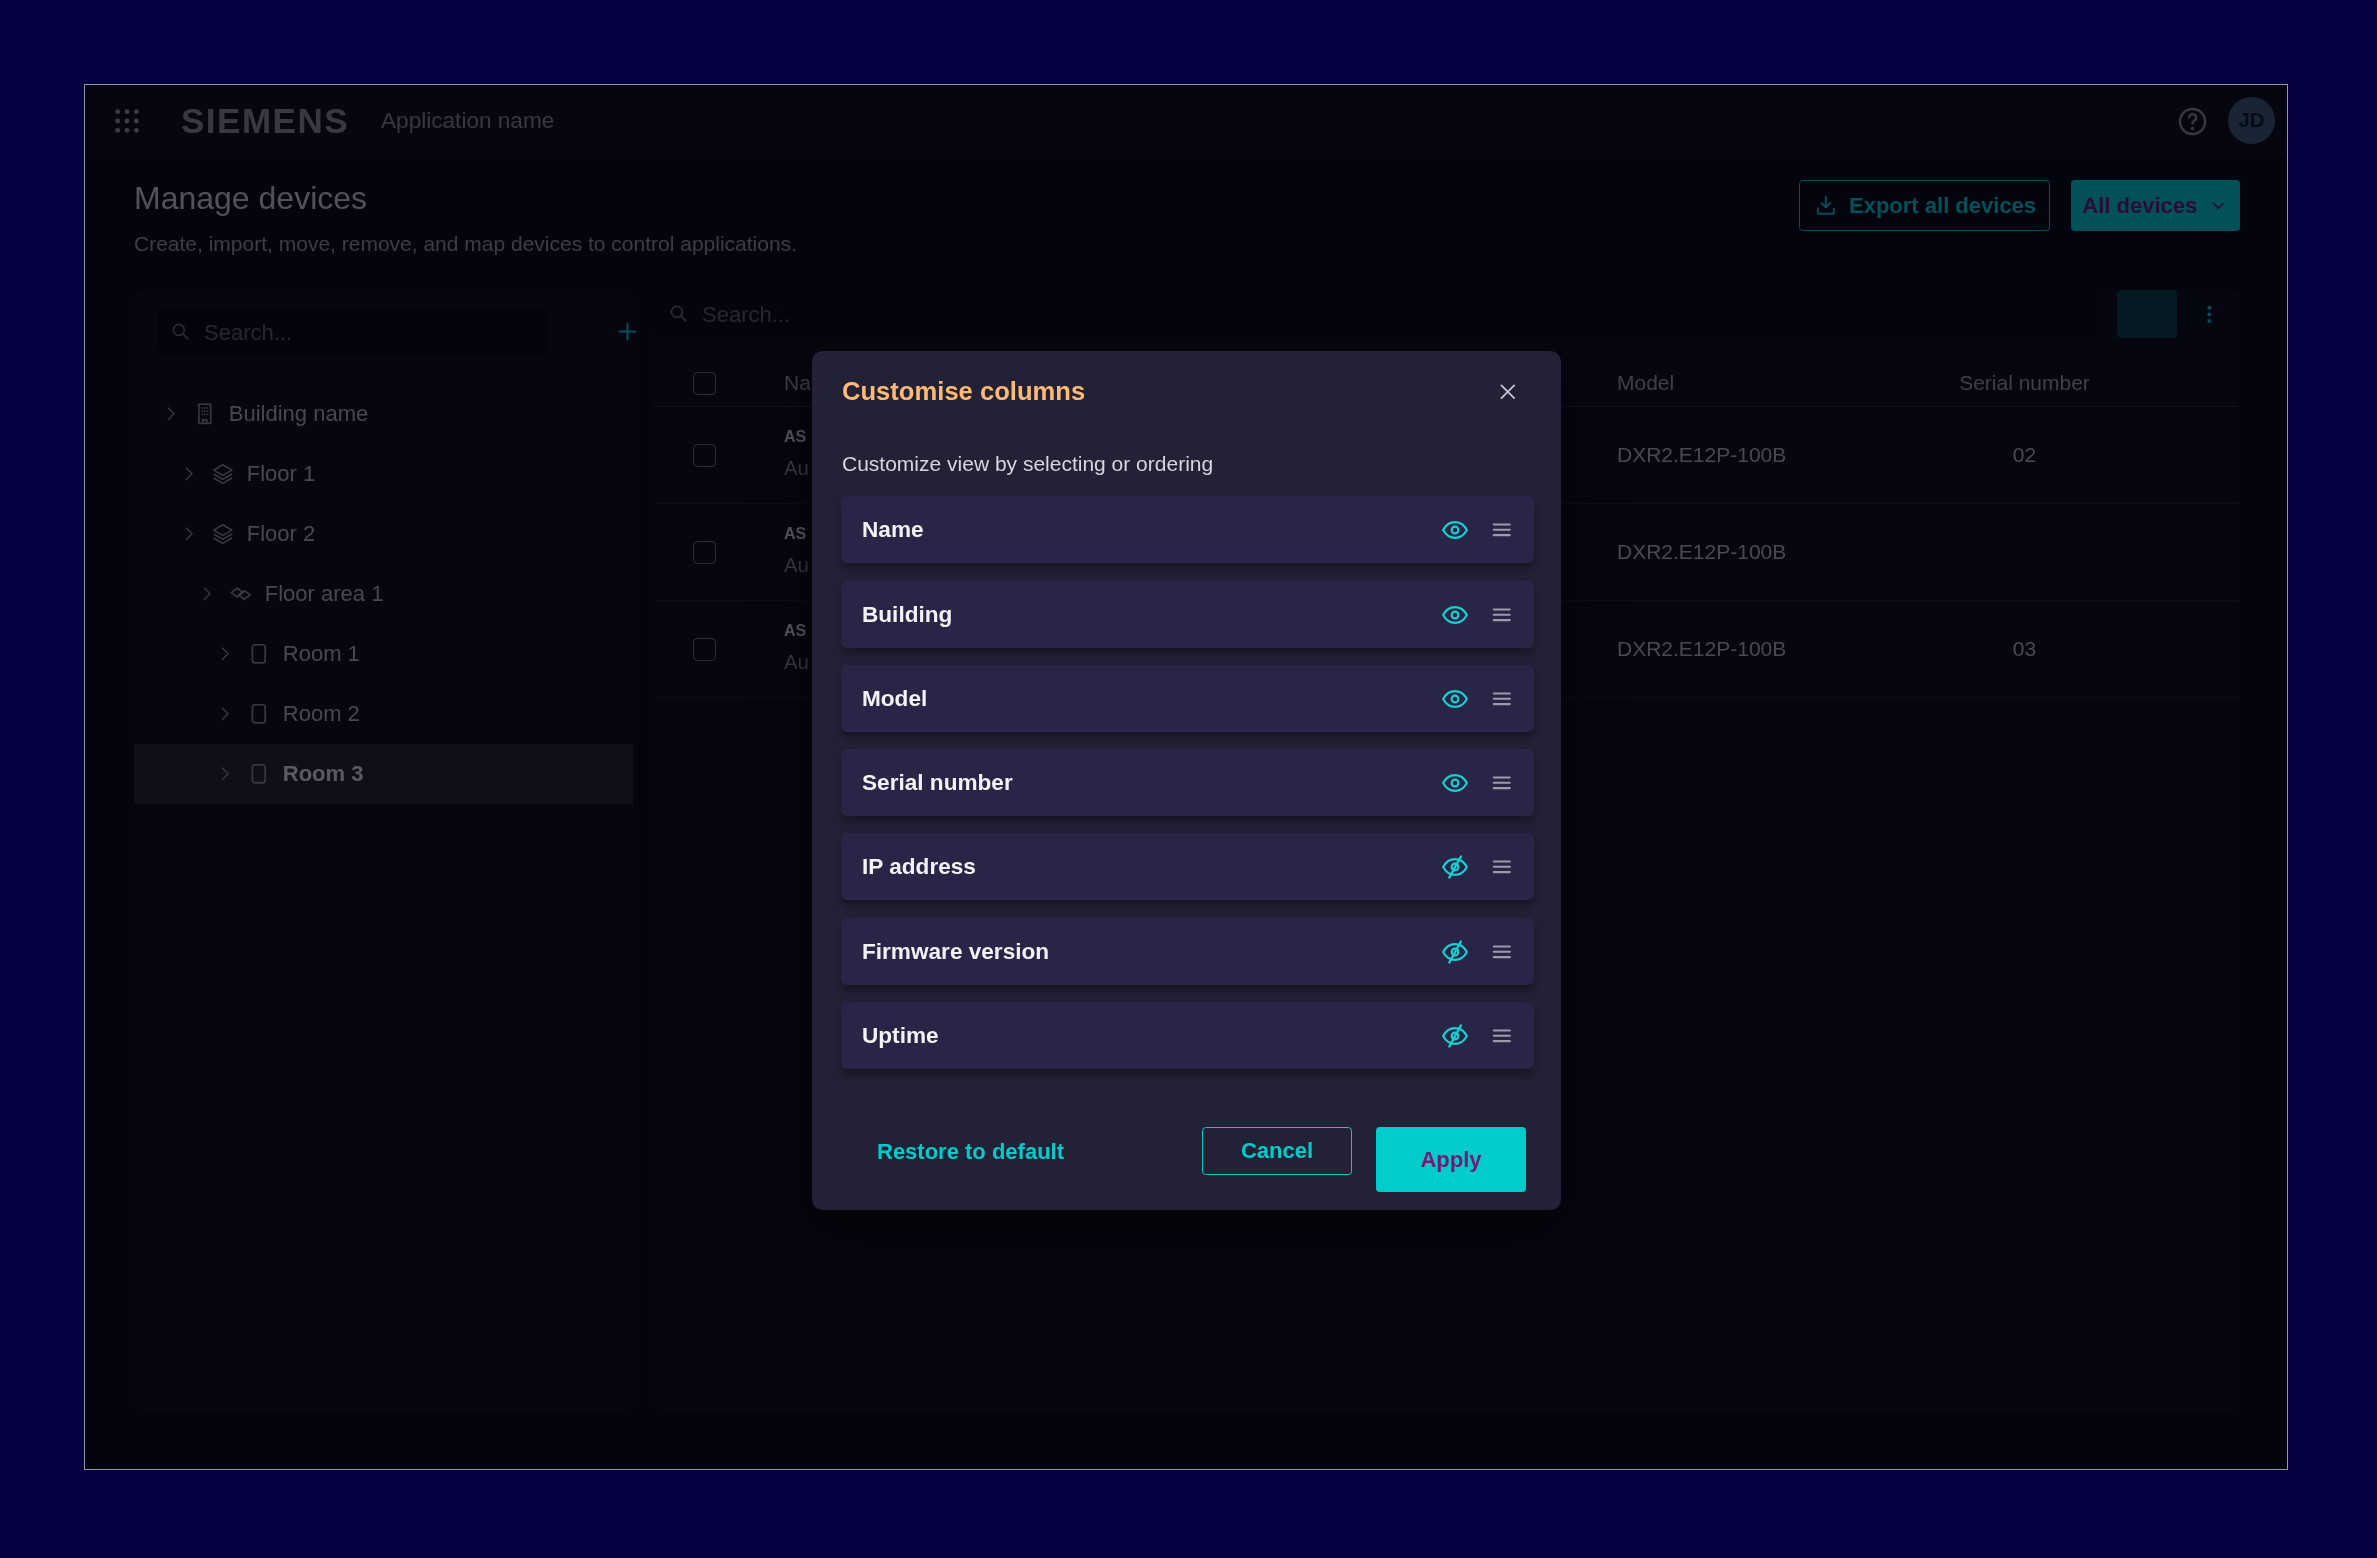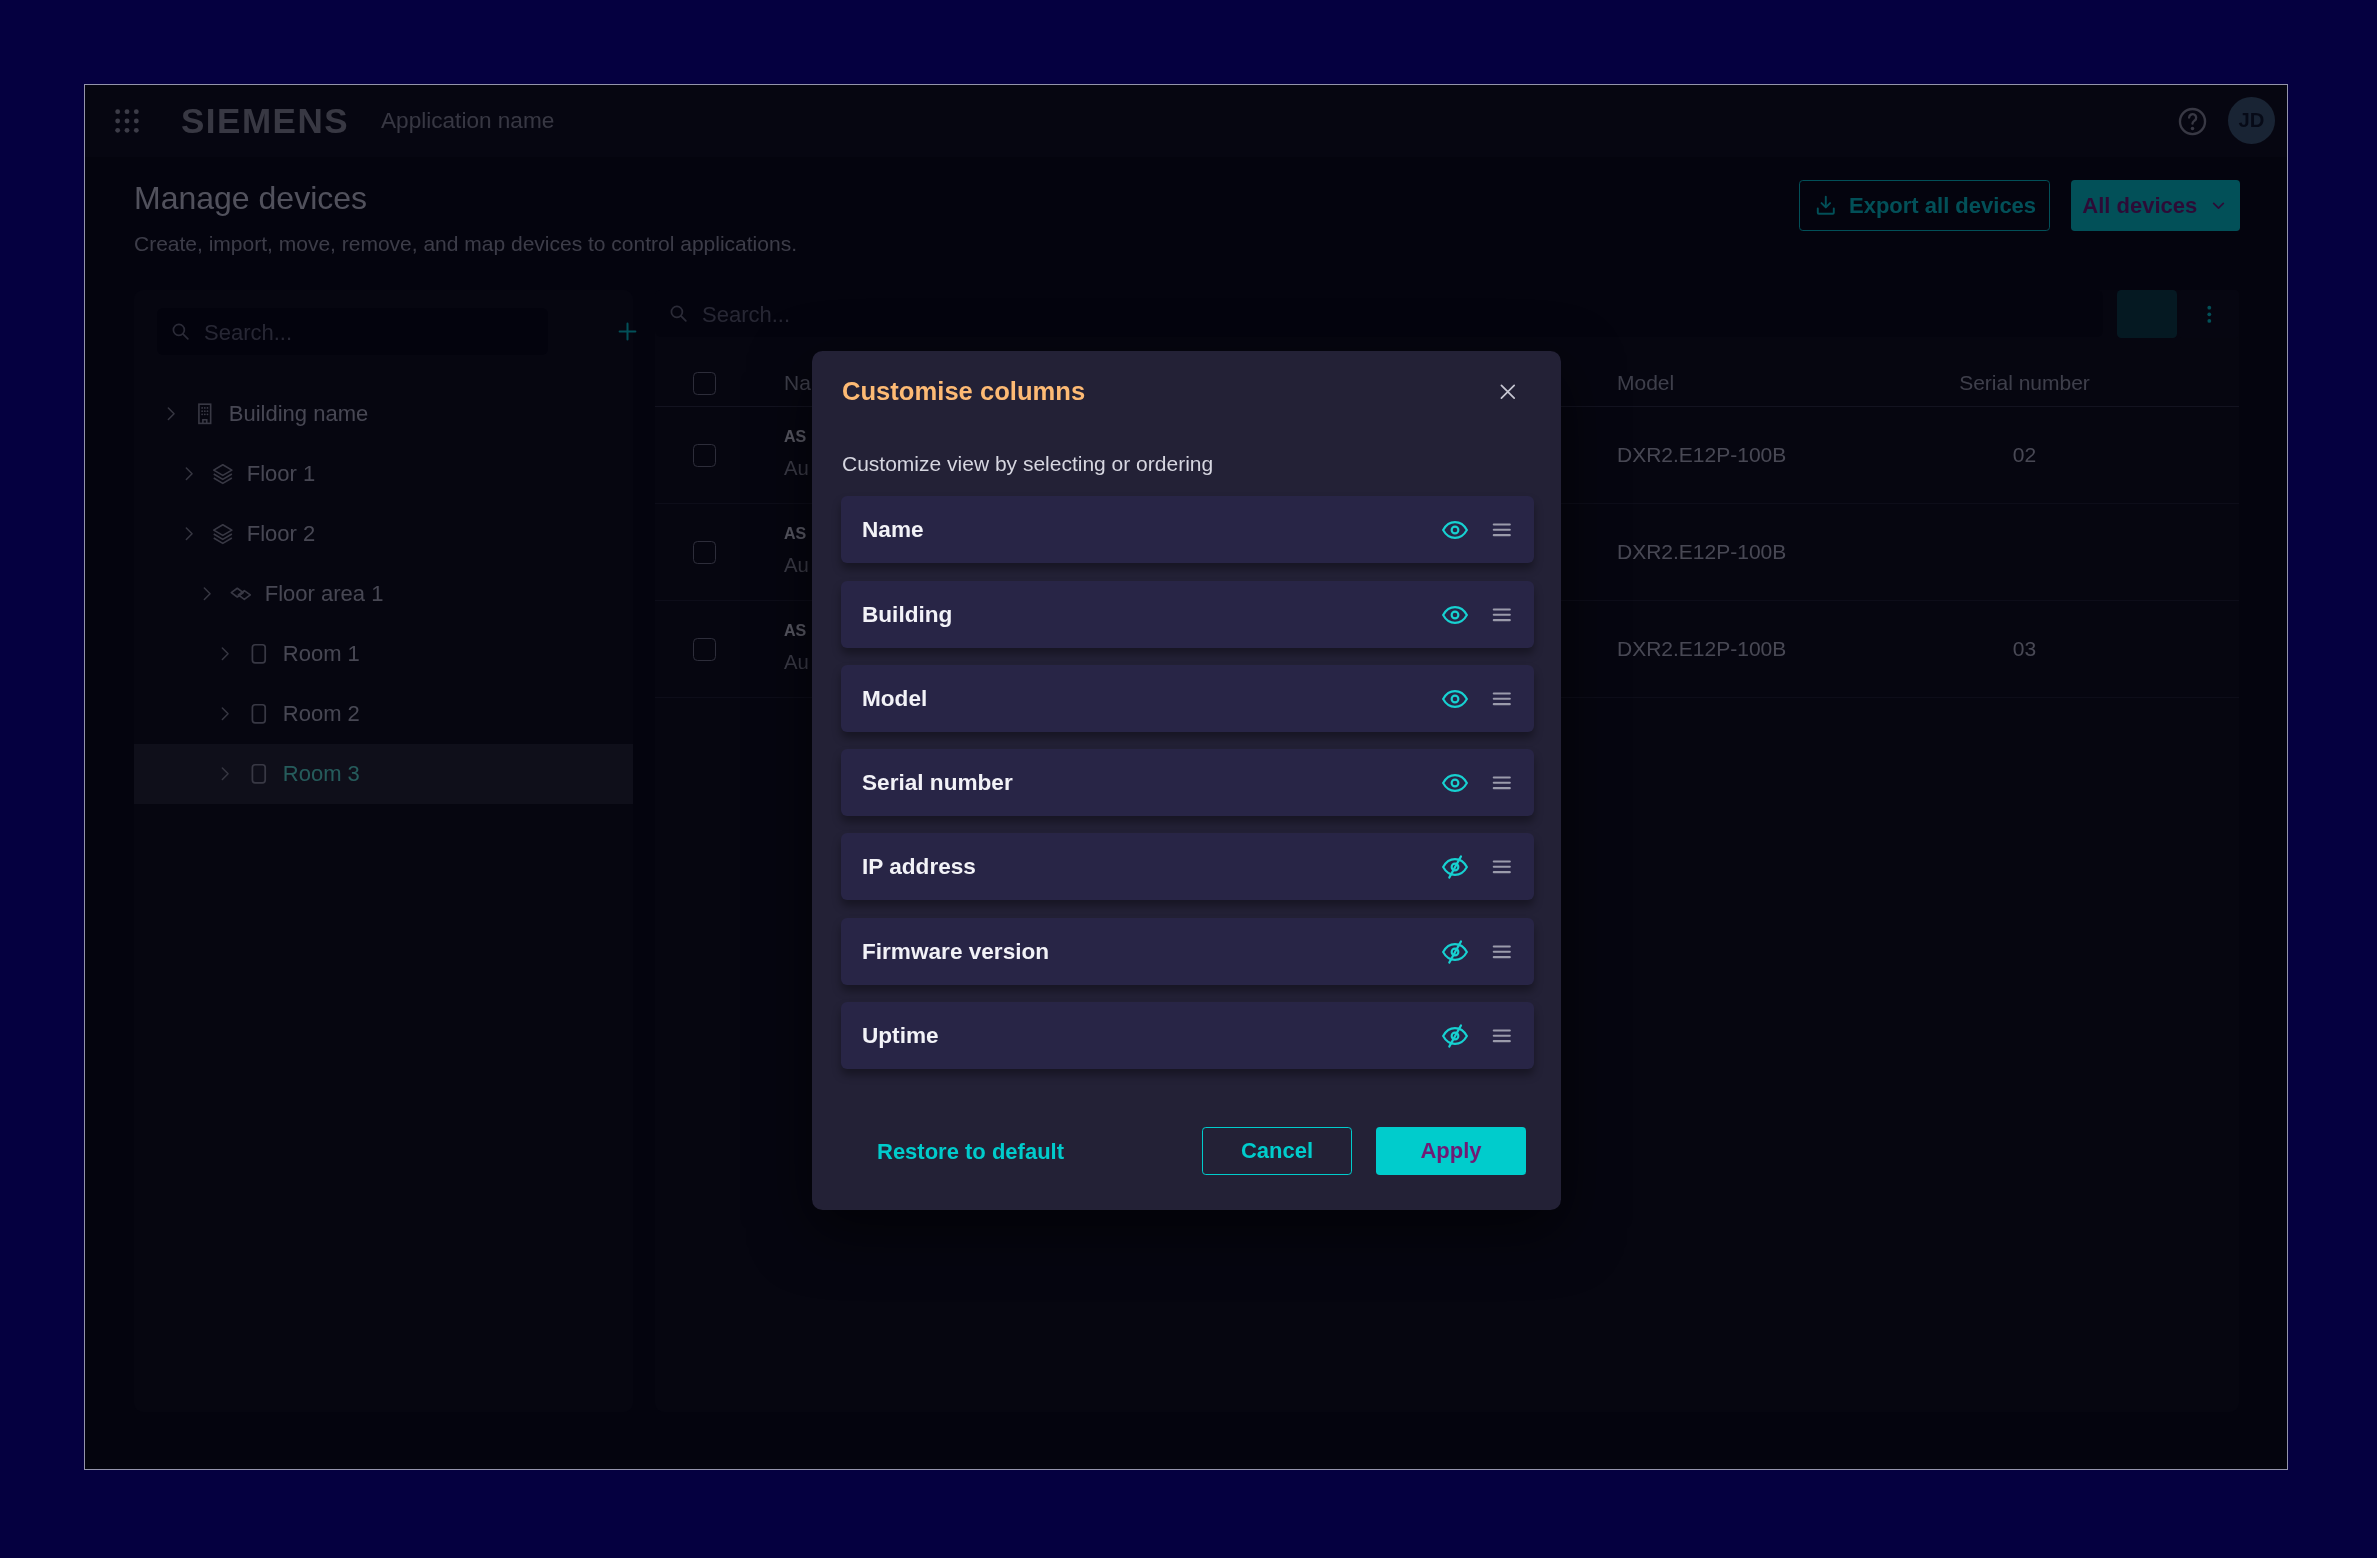--- a/index.html
+++ b/index.html
@@ -37,21 +37,21 @@
   .search-wrap .icn{position:absolute;left:12px;top:0;height:100%;color:#6d6d78;}
   .search-wrap input{position:absolute;left:45px;top:0;width:calc(100% - 57px);height:100%;background:transparent;
     border:none;outline:none;color:#cfcfd8;font-size:22px;font-family:"Liberation Sans",sans-serif;}
   .search-wrap input::placeholder{color:#62626e;}
   .add-btn{position:absolute;left:471px;top:18px;width:44px;height:47px;display:flex;align-items:center;
     justify-content:center;color:#00cccc;background:transparent;border:none;cursor:pointer;}
   .tree{position:absolute;left:0;top:94px;width:100%;}
   .tree-row{height:60px;display:flex;align-items:center;gap:11.3px;color:#b6b6c0;font-size:22px;cursor:pointer;box-sizing:border-box;}
   .tree-row .chev{color:#8a8a92;}
   .tree-row .ticon{color:#8f8f99;}
-  .tree-row.selected{background:#23232b;color:#5eead4;font-weight:400;text-align:center;}
+  .tree-row.selected{background:#23232b;color:#e5e5e5;font-weight:700;text-align:center;}
   
   .m-search{position:absolute;left:0;top:0;width:1448px;height:47px;background:#07070d;border-radius:6px;}
   .sq-btn{position:absolute;top:0;width:60px;height:48px;border-radius:4.5px;border:none;cursor:pointer;
     display:flex;align-items:center;justify-content:center;}
   .sq-btn.active{left:1462px;background:rgba(0,204,204,0.26);}
   .sq-btn.kebab{left:1524px;background:#0d0d14;color:#00cccc;}
   
   .thead{position:absolute;left:0;top:71px;width:100%;height:46px;border-bottom:1.5px solid #2e2e3a;box-sizing:border-box;}
   .th{position:absolute;top:0;height:44px;display:flex;align-items:center;font-size:21px;color:#9fa0aa;}
   .checkbox{width:22.6px;height:22.6px;border:1.5px solid #72727e;border-radius:4.5px;box-sizing:border-box;background:transparent;cursor:pointer;}
@@ -68,21 +68,21 @@
   .modal-title{position:absolute;left:30px;top:25.6px;font-size:25.6px;font-weight:600;color:#fdba74;}
   .modal-close{position:absolute;left:679px;top:24px;width:33px;height:33px;color:#c7c7d2;background:transparent;border:none;cursor:pointer;display:flex;align-items:center;justify-content:center;}
   .modal-sub{position:absolute;left:30px;top:101px;font-size:21px;color:#d6d6e0;}
   .col-row{position:absolute;left:29px;width:693px;height:67px;background:#282546;border-radius:6px;
     box-shadow:0 6px 9px rgba(0,0,0,0.35);box-sizing:border-box;}
   .col-label{position:absolute;left:21px;top:0;height:100%;display:flex;align-items:center;font-size:22.6px;font-weight:600;color:#f2f2f7;}
   .vis-btn{position:absolute;left:596px;top:16.6px;width:35px;height:35px;background:transparent;border:none;cursor:pointer;color:#17d1d1;display:flex;align-items:center;justify-content:center;}
   .drag-handle{position:absolute;left:643px;top:16.6px;width:35px;height:35px;color:#9b9bab;display:flex;align-items:center;justify-content:center;cursor:grab;}
   .restore-link{position:absolute;left:59px;top:787px;font-size:22px;font-weight:600;color:#00cccc;background:none;border:none;cursor:pointer;}
   .cancel-btn{position:absolute;left:390px;top:776px;width:150px;height:48px;}
-  .apply-btn{position:absolute;left:564px;top:776px;width:150px;height:48px;}
+  .apply-btn{position:absolute;left:564px;top:776px;width:150px;height:65px;}
 </style>
 </head>
 <body>
 
 <div class="window">
 
   <div class="topbar">
     <span class="apps-icon icn">
       <svg width="32" height="32" viewBox="0 0 24 24" fill="currentColor">
         <circle cx="5" cy="5" r="1.8"></circle>

